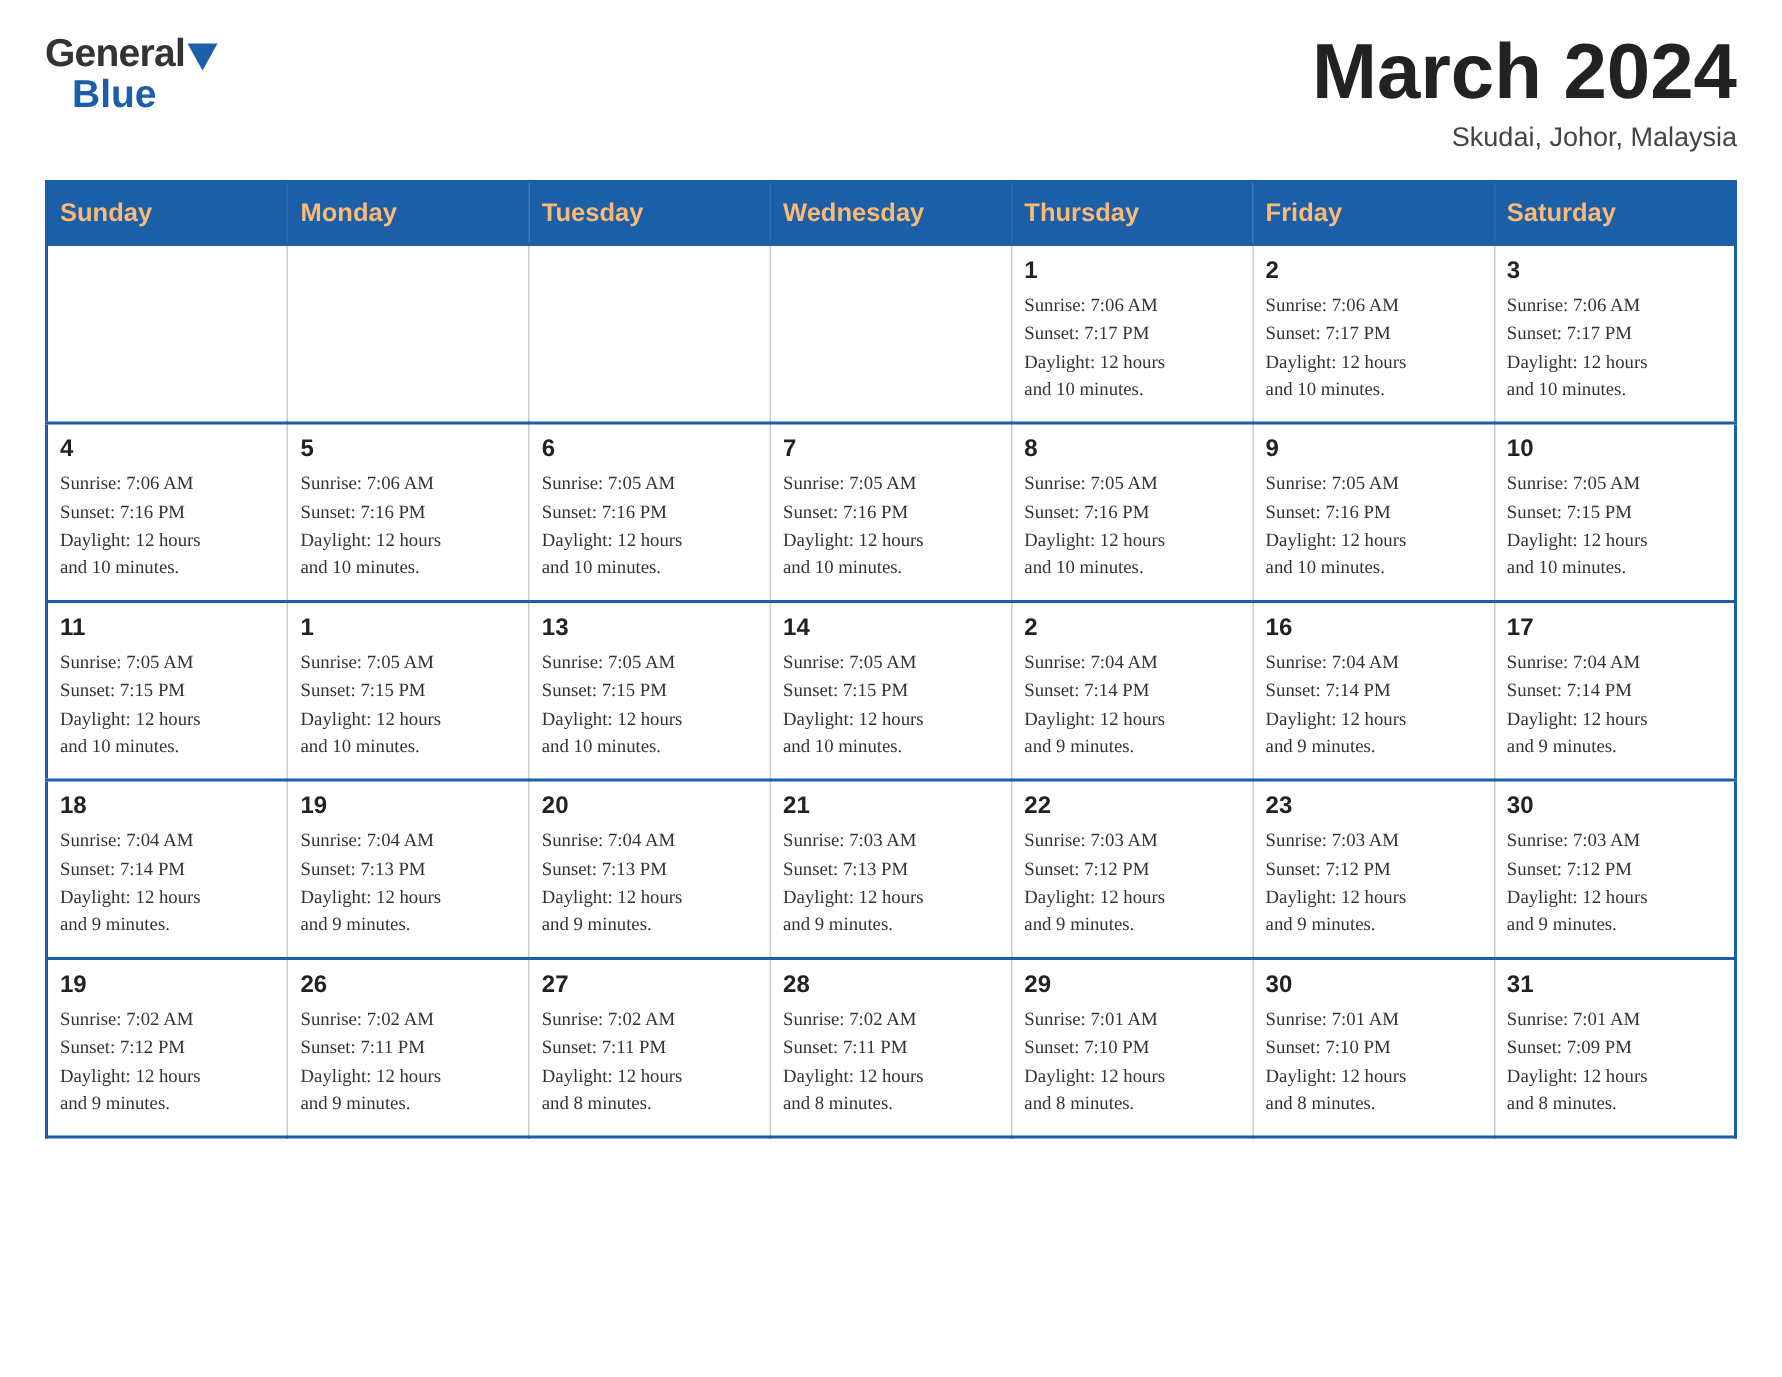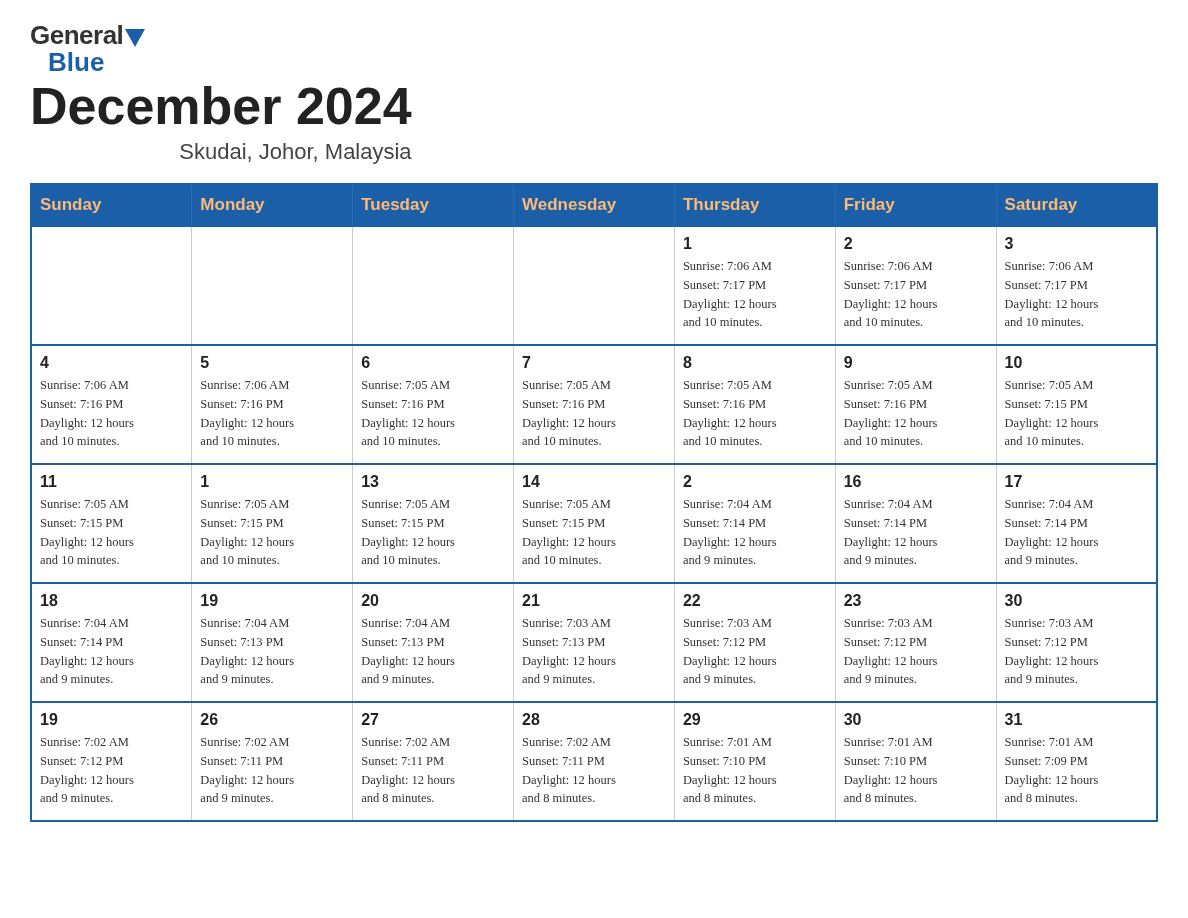--- a/index.html
+++ b/index.html
@@ -8,21 +8,20 @@
       background: #fff;
       padding: 20px 30px;
       width: 1188px;
       min-height: 918px;
     }
     .header-area {
       display: flex;
       justify-content: space-between;
       align-items: flex-start;
       margin-bottom: 18px;
-      flex-direction: column;
     }
     .logo {
       display: flex;
       flex-direction: column;
       align-items: flex-start;
     }
     .logo-top {
       display: flex;
       align-items: center;
     }
@@ -50,21 +49,21 @@
     .title-area {
       text-align: right;
     }
     .month-year {
       font-size: 52px;
       font-weight: bold;
       color: #222;
       line-height: 1.1;
     }
     .location {
-      font-size: 22px;
+      font-size: 18px;
       color: #444;
       margin-top: 4px;
     }
     .calendar-table {
       width: 100%;
       border-collapse: collapse;
       border: 2px solid #1a5fa8;
     }
     .calendar-table thead tr th {
       background-color: #1a5fa8;
@@ -118,21 +117,21 @@
   <div class="logo">
     <div class="logo-top">
       <span class="logo-general">General</span>
       <div class="logo-triangle"></div>
     </div>
     <div style="display:flex; align-items:center; margin-top:-4px; margin-left:14px;">
       <span class="logo-blue">Blue</span>
     </div>
   </div>
   <div class="title-area">
-    <div class="month-year">December 2024</div>
+    <div class="month-year">March 2024</div>
     <div class="location">Skudai, Johor, Malaysia</div>
   </div>
 </div>
 
 <table class="calendar-table">
   <thead>
     <tr>
 
     <th>Sunday</th>
         <th>Monday</th>

